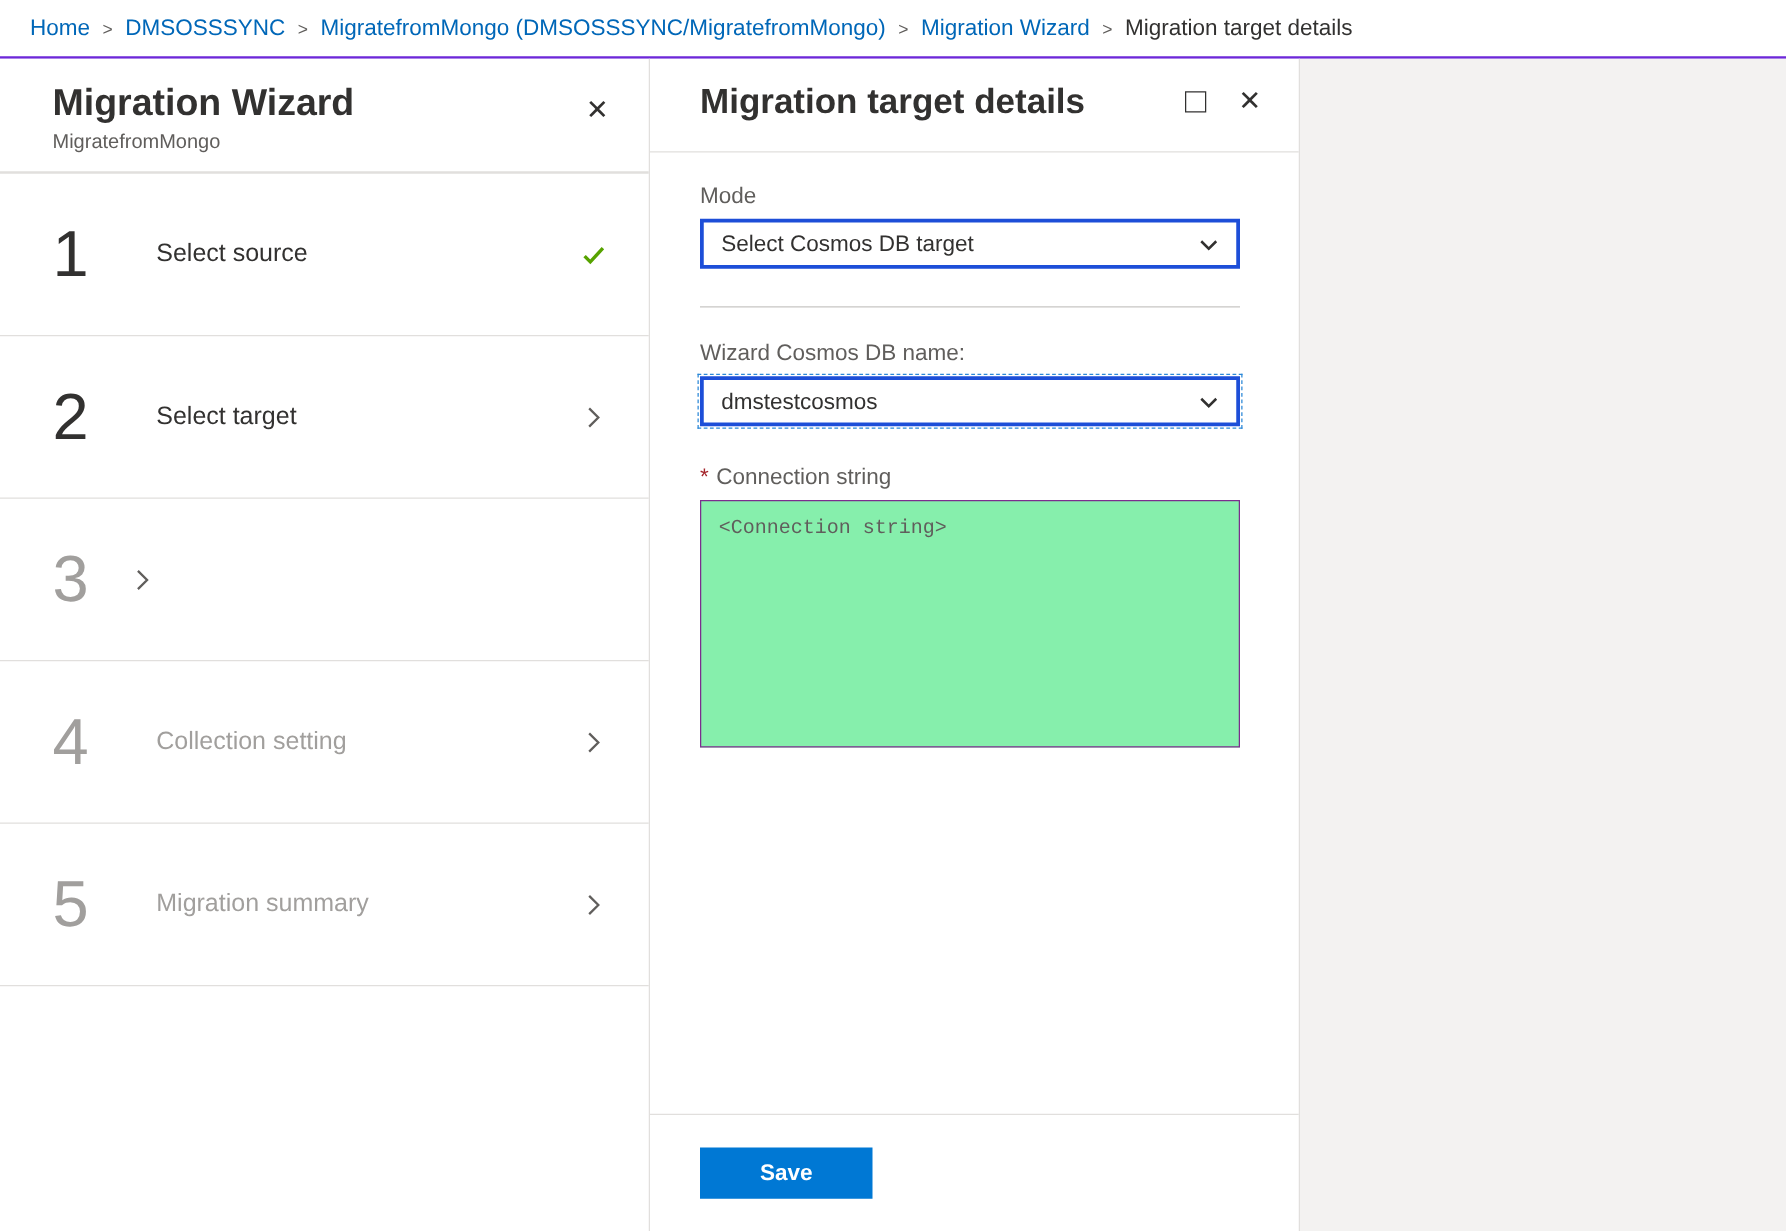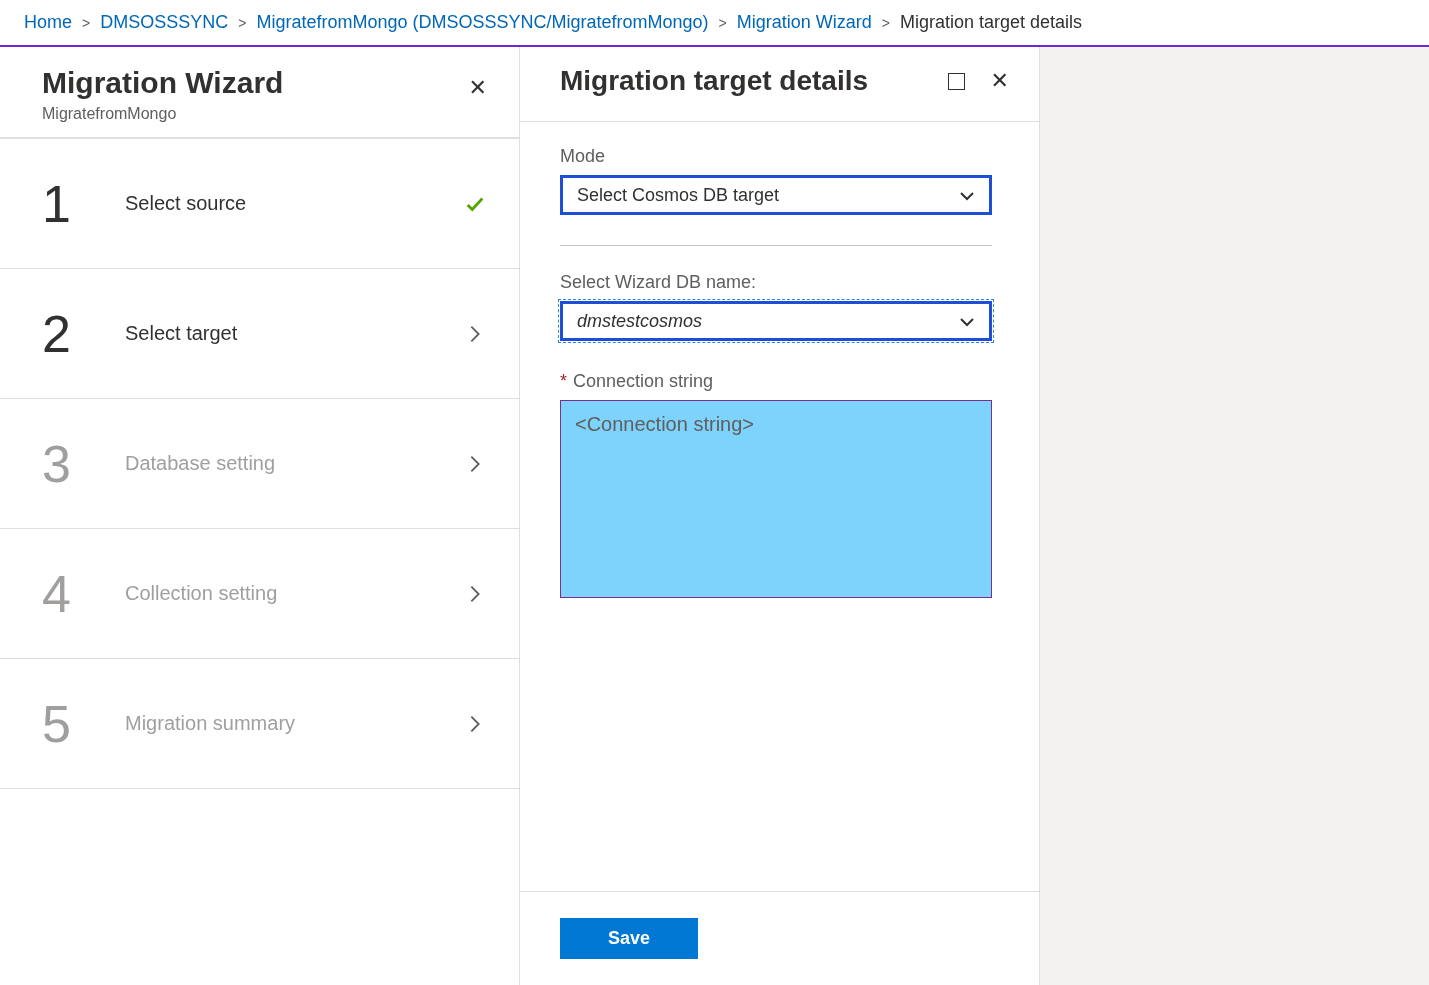--- a/index.html
+++ b/index.html
@@ -166,37 +166,37 @@
       justify-content: space-between;
       height: 40px;
       width: 432px;
       padding: 0 14px;
       border: 3px solid #1d4ed8;
       font-size: 18px;
       background: #fff;
       cursor: pointer;
     }
     .select.subtle { border: 1px solid #a19f9d; color: #605e5c; }
-    .select.focused { outline: 1px dashed #2b88d8; outline-offset: 1px; font-style: italic; }
+    .select.focused { outline: 1px dashed #2b88d8; outline-offset: 1px; }
     .select .chev svg { width: 16px; height: 10px; stroke: #323130; stroke-width: 2; fill: none; }
     .divider {
       width: 432px;
       border-bottom: 1px solid #c8c6c4;
       margin: 28px 0 26px 0;
     }
     .textarea {
       width: 432px;
       height: 198px;
       padding: 12px 14px;
-      font-size: 20px;
+      font-size: 16px;
       color: #605e5c;
-      background: #7dd3fc;
+      background: #86efac;
       border: 1.5px solid #7c2d8e;
       resize: none;
-      font-family: Liberation Sans, sans-serif;
+      font-family: Liberation Mono, monospace;
     }
     .detail-footer {
       border-top: 1px solid #e1dfdd;
       padding: 26px 40px;
     }
     .save-btn {
       background: #0078d4;
       color: #fff;
       border: none;
       padding: 10px 48px;
@@ -250,21 +250,20 @@
           <span class="num">2</span>
           <span class="label">Select target</span>
           <span class="indicator chevron">
               <svg viewBox="0 0 14 24">
                 <polyline points="3,4 11,12 3,20"></polyline>
               </svg>
             </span>
         </div>
         <div class="step disabled">
           <span class="num">3</span>
-          <span class="label">Database setting</span>
           <span class="indicator chevron">
               <svg viewBox="0 0 14 24">
                 <polyline points="3,4 11,12 3,20"></polyline>
               </svg>
             </span>
         </div>
         <div class="step disabled">
           <span class="num">4</span>
           <span class="label">Collection setting</span>
           <span class="indicator chevron">
@@ -298,21 +297,21 @@
           <label class="field-label">Mode</label>
           <div class="select">
             <span>Select Cosmos DB target</span>
             <span class="chev"><svg viewBox="0 0 16 10">
                   <polyline points="2,2 8,8 14,2"></polyline>
                 </svg></span>
           </div>
         </div>
         <div class="divider"></div>
         <div class="field-group">
-          <label class="field-label">Select Wizard DB name:</label>
+          <label class="field-label">Wizard Cosmos DB name:</label>
           <div class="select focused">
             <span>dmstestcosmos</span>
             <span class="chev"><svg viewBox="0 0 16 10">
                   <polyline points="2,2 8,8 14,2"></polyline>
                 </svg></span>
           </div>
         </div>
         <div class="field-group">
           <label class="field-label">
             <span class="req">*</span><span>Connection string</span>

